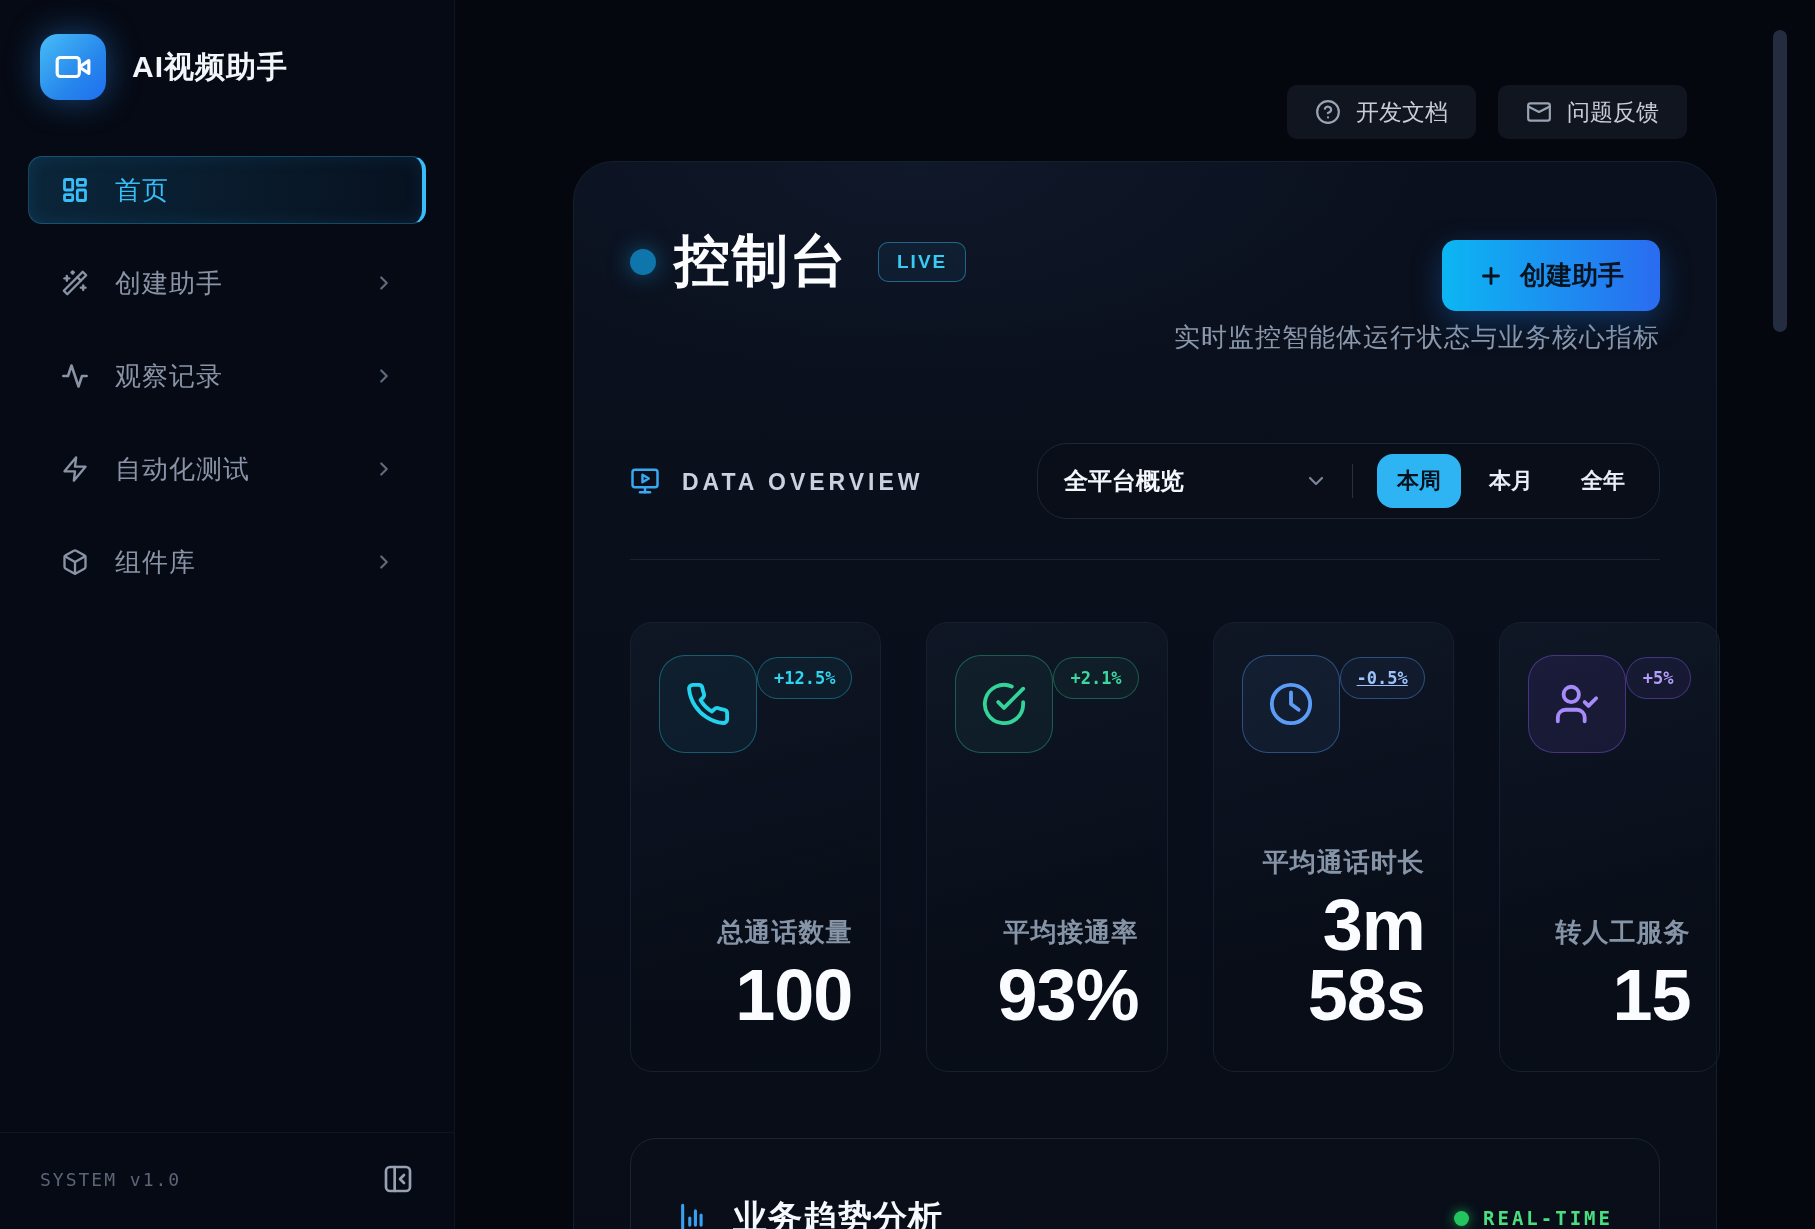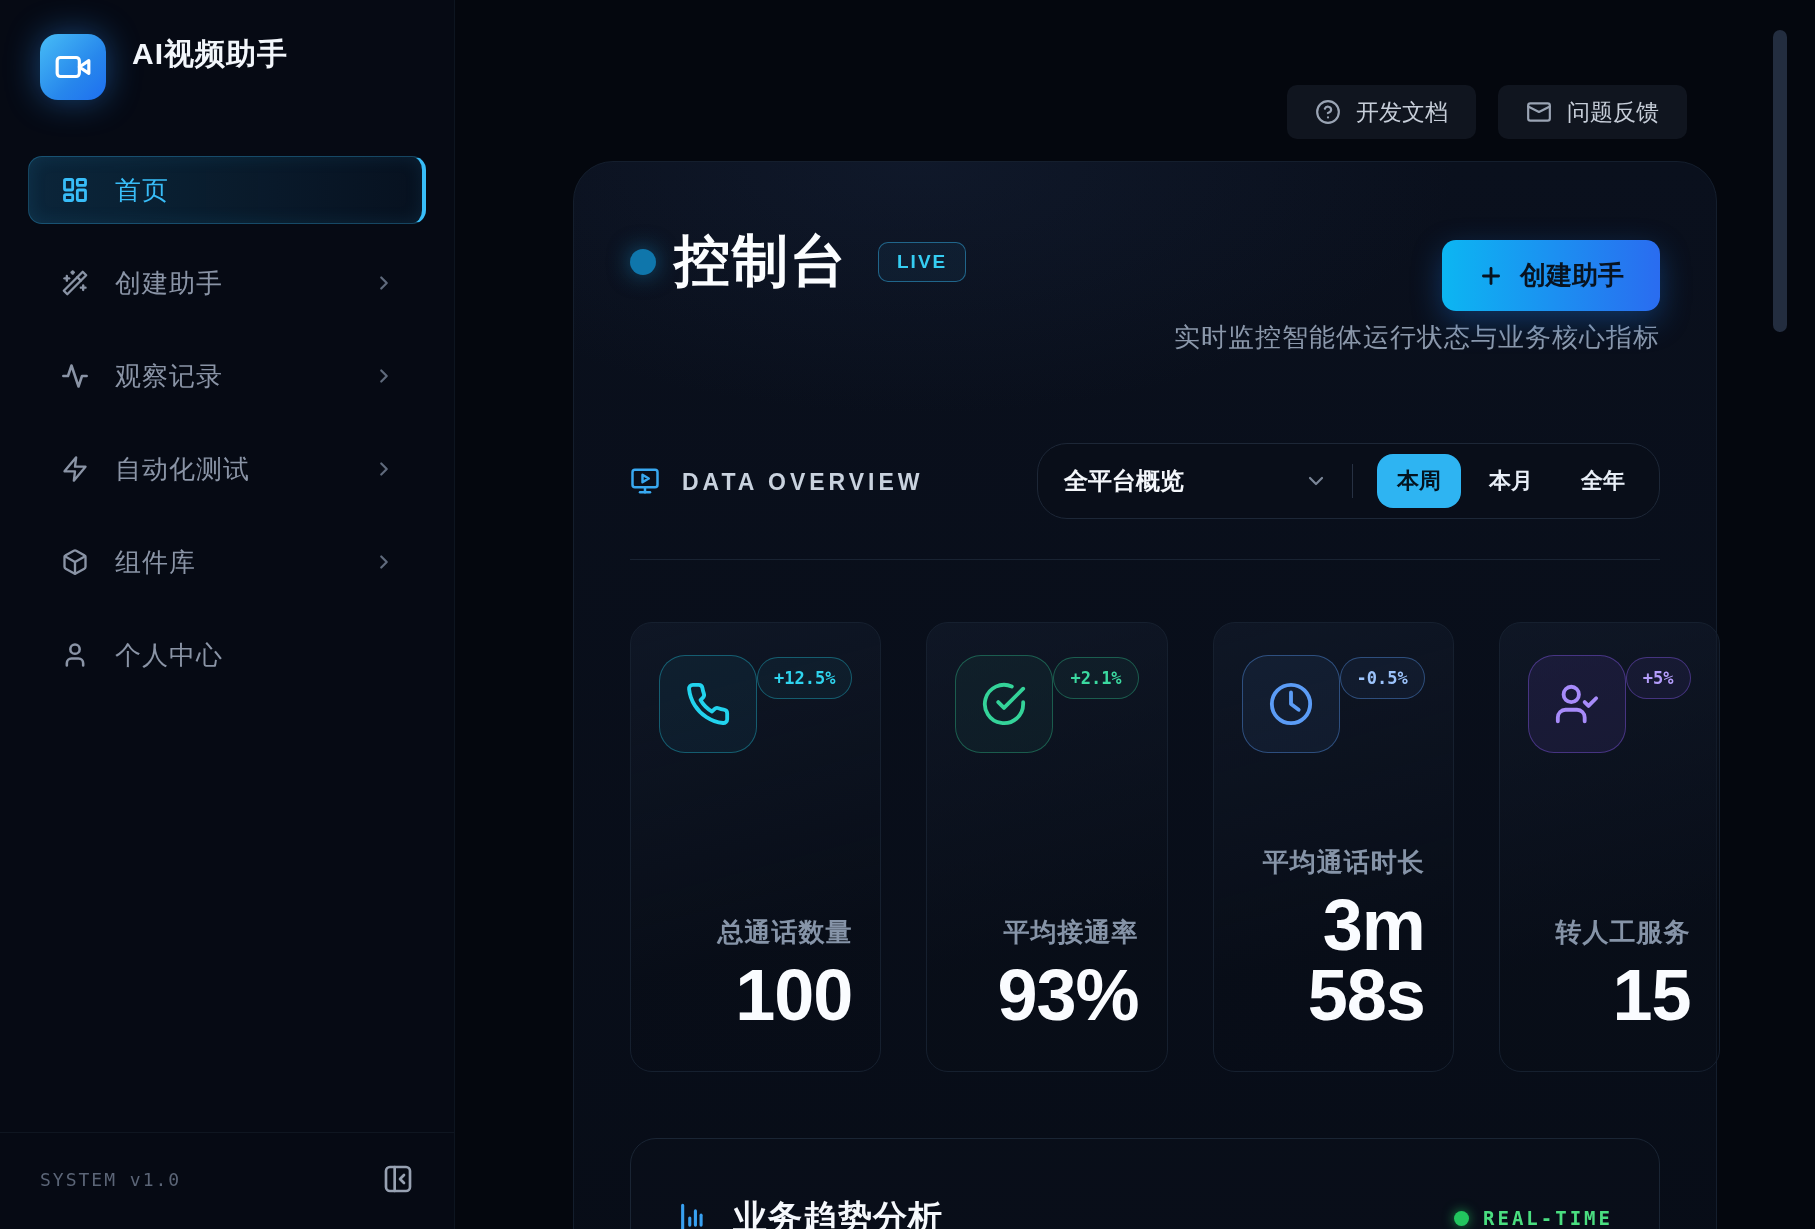--- a/index.html
+++ b/index.html
@@ -13,21 +13,21 @@
   svg { display:block; }
 
   
   .sidebar {
     width:455px; height:1229px; flex:0 0 455px;
     background:#060a14;
     border-right:1px solid #0d1520;
     display:flex; flex-direction:column;
   }
   .side-header {
-    display:flex; gap:26px;
+    display:flex; align-items:center; gap:26px;
     padding:34px 40px 30px 40px;
   }
   .logo-box {
     width:66px; height:66px; border-radius:18px;
     background:linear-gradient(135deg,#47bdf6 0%,#2787ec 60%,#1e6ff0 100%);
     box-shadow:0 0 34px rgba(45,140,240,.45);
     display:flex; align-items:center; justify-content:center;
     color:#ffffff;
   }
   .app-title { font-size:30px; font-weight:bold; color:#f2f6fb; letter-spacing:1px; }
@@ -181,21 +181,21 @@
   .stat-value {
     margin-top:10px; font-size:72px; font-weight:bold; color:#fafcff;
     line-height:.98; letter-spacing:-1px; word-spacing:6px;
   }
 
   .stat-cyan   .stat-icon-box { color:#22d3ee; border:1px solid rgba(34,211,238,.35); background:rgba(34,211,238,.06); }
   .stat-cyan   .stat-badge    { color:#2fd4ee; border:1px solid rgba(34,211,238,.35); background:rgba(34,211,238,.05); }
   .stat-green  .stat-icon-box { color:#34d399; border:1px solid rgba(52,211,153,.35); background:rgba(52,211,153,.06); }
   .stat-green  .stat-badge    { color:#3bd9a0; border:1px solid rgba(52,211,153,.35); background:rgba(52,211,153,.05); }
   .stat-blue   .stat-icon-box { color:#5b9cf6; border:1px solid rgba(91,156,246,.40); background:rgba(91,156,246,.07); }
-  .stat-blue   .stat-badge    { color:#9cc3fb; border:1px solid rgba(91,156,246,.40); background:rgba(91,156,246,.06); }
+  .stat-blue   .stat-badge    { color:#9cc3fb; border:1px solid rgba(91,156,246,.40); background:rgba(91,156,246,.06);text-decoration:underline; }
   .stat-purple .stat-icon-box { color:#a78bfa; border:1px solid rgba(139,92,246,.40); background:rgba(139,92,246,.10); }
   .stat-purple .stat-badge    { color:#b49dfb; border:1px solid rgba(139,92,246,.40); background:rgba(139,92,246,.08); }
 
   
   .trend-card {
     margin-top:66px; height:360px;
     border:1px solid #1a2534; border-radius:26px;
     background:rgba(12,18,30,.35);
     padding:56px 46px 0 46px;
   }
@@ -299,29 +299,20 @@
         </svg>
       </span>
       <span class="nav-label">组件库</span>
       <span class="chev">
         <svg width="22" height="22" viewBox="0 0 24 24" fill="none" stroke="currentColor" stroke-width="2.4" stroke-linecap="round" stroke-linejoin="round">
             <path d="m9 18 6-6-6-6"></path>
           </svg>
       </span>
     </div>
 
-    <div class="nav-item">
-      <span>
-        <svg width="28" height="28" viewBox="0 0 24 24" fill="none" stroke="currentColor" stroke-width="2.2" stroke-linecap="round" stroke-linejoin="round">
-          <path d="M19 21v-2a4 4 0 0 0-4-4H9a4 4 0 0 0-4 4v2"></path>
-            <circle cx="12" cy="7" r="4"></circle>
-        </svg>
-      </span>
-      <span class="nav-label">个人中心</span>
-    </div>
   </nav>
 
   <div class="side-footer">
     <span class="sys-version">SYSTEM v1.0</span>
     <span class="collapse-btn">
       <svg width="32" height="32" viewBox="0 0 24 24" fill="none" stroke="currentColor" stroke-width="2" stroke-linecap="round" stroke-linejoin="round">
         <rect x="3" y="3" width="18" height="18" rx="3"></rect>
           <path d="M9.5 3v18"></path>
           <path d="m16.5 15-3-3 3-3"></path>
       </svg>

